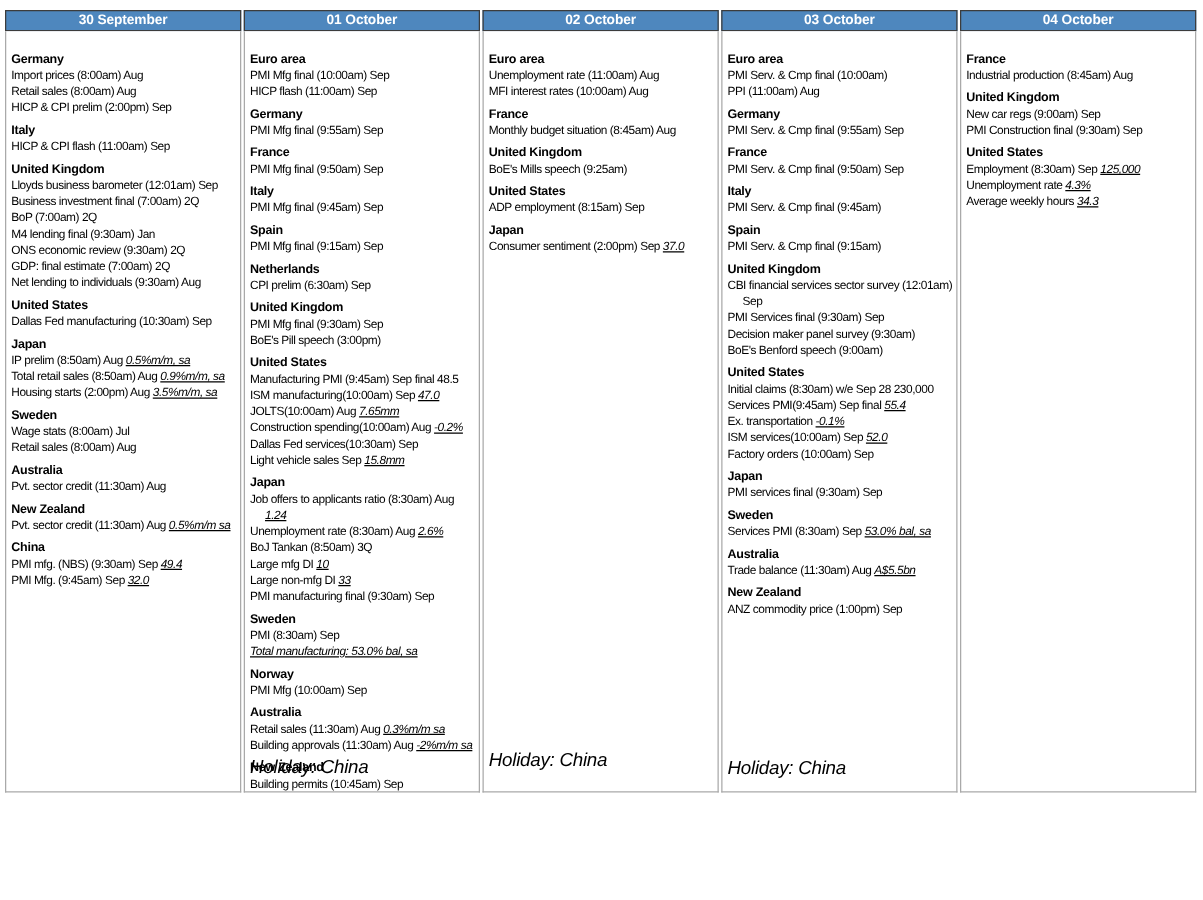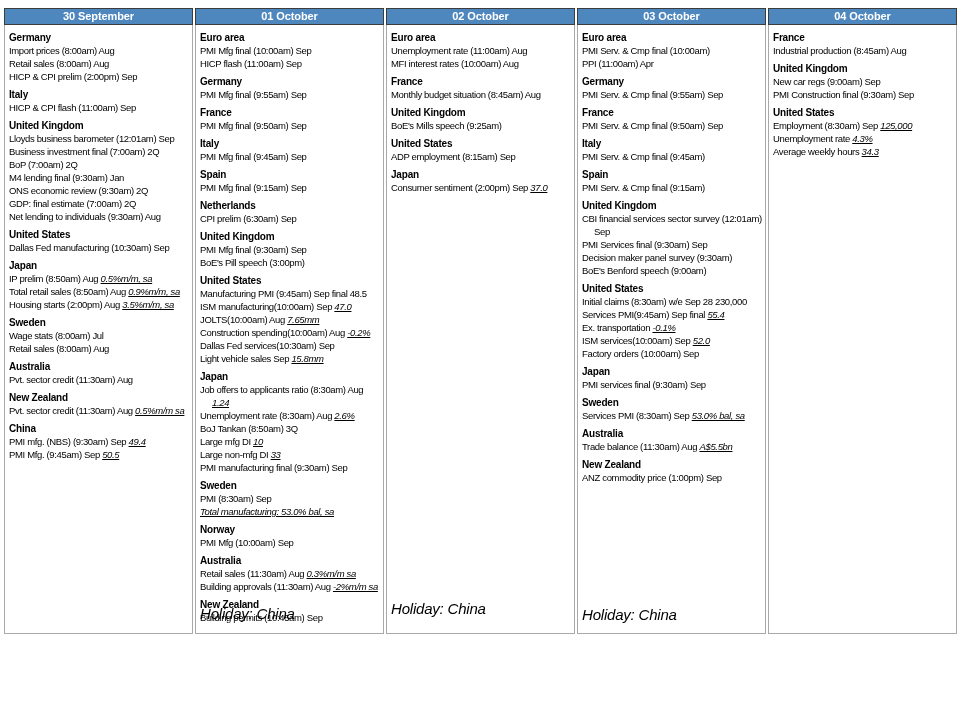--- a/index.html
+++ b/index.html
@@ -36,21 +36,21 @@
     text-align: center;
     height: 15px;
     line-height: 15px;
     letter-spacing: -0.1px;
   }
   .col-body {
     border: 1px solid var(--cell-border, #a9a9a9);
     border-top: none;
     flex: 1;
     position: relative;
-    padding: 6px 3px 24px 4px;
+    padding: 16px 3px 24px 4px;
     overflow: hidden;
     background: #ffffff;
   }
   .section { margin-bottom: 5px; }
   .country {
     font-weight: bold;
     font-size: 10px;
     line-height: 13px;
     letter-spacing: -0.2px;
   }
@@ -119,21 +119,21 @@
           <div class="country">Australia</div>
           <div class="event"><span>Pvt. sector credit (11:30am) Aug</span></div>
         </div>
         <div class="section">
           <div class="country">New Zealand</div>
           <div class="event"><span>Pvt. sector credit (11:30am) Aug </span><span class="u">0.5%m/m sa</span></div>
         </div>
         <div class="section">
           <div class="country">China</div>
           <div class="event"><span>PMI mfg. (NBS) (9:30am) Sep </span><span class="u">49.4</span></div>
-          <div class="event"><span>PMI Mfg. (9:45am) Sep </span><span class="u">50.5</span></div>
+          <div class="event"><span>PMI Mfg. (9:45am) Sep </span><span class="u">32.0</span></div>
         </div>
       </div>
     </div>
     <div class="column">
       <div class="col-header">01 October</div>
       <div class="col-body">
         <div class="section">
           <div class="country">Euro area</div>
           <div class="event"><span>PMI Mfg final (10:00am) Sep</span></div>
           <div class="event"><span>HICP flash (11:00am) Sep</span></div>
@@ -228,21 +228,21 @@
         </div>
         <div class="holiday">Holiday: China</div>
       </div>
     </div>
     <div class="column">
       <div class="col-header">03 October</div>
       <div class="col-body">
         <div class="section">
           <div class="country">Euro area</div>
           <div class="event"><span>PMI Serv. &amp; Cmp final (10:00am)</span></div>
-          <div class="event"><span>PPI (11:00am) Apr</span></div>
+          <div class="event"><span>PPI (11:00am) Aug</span></div>
         </div>
         <div class="section">
           <div class="country">Germany</div>
           <div class="event"><span>PMI Serv. &amp; Cmp final (9:55am) Sep</span></div>
         </div>
         <div class="section">
           <div class="country">France</div>
           <div class="event"><span>PMI Serv. &amp; Cmp final (9:50am) Sep</span></div>
         </div>
         <div class="section">

